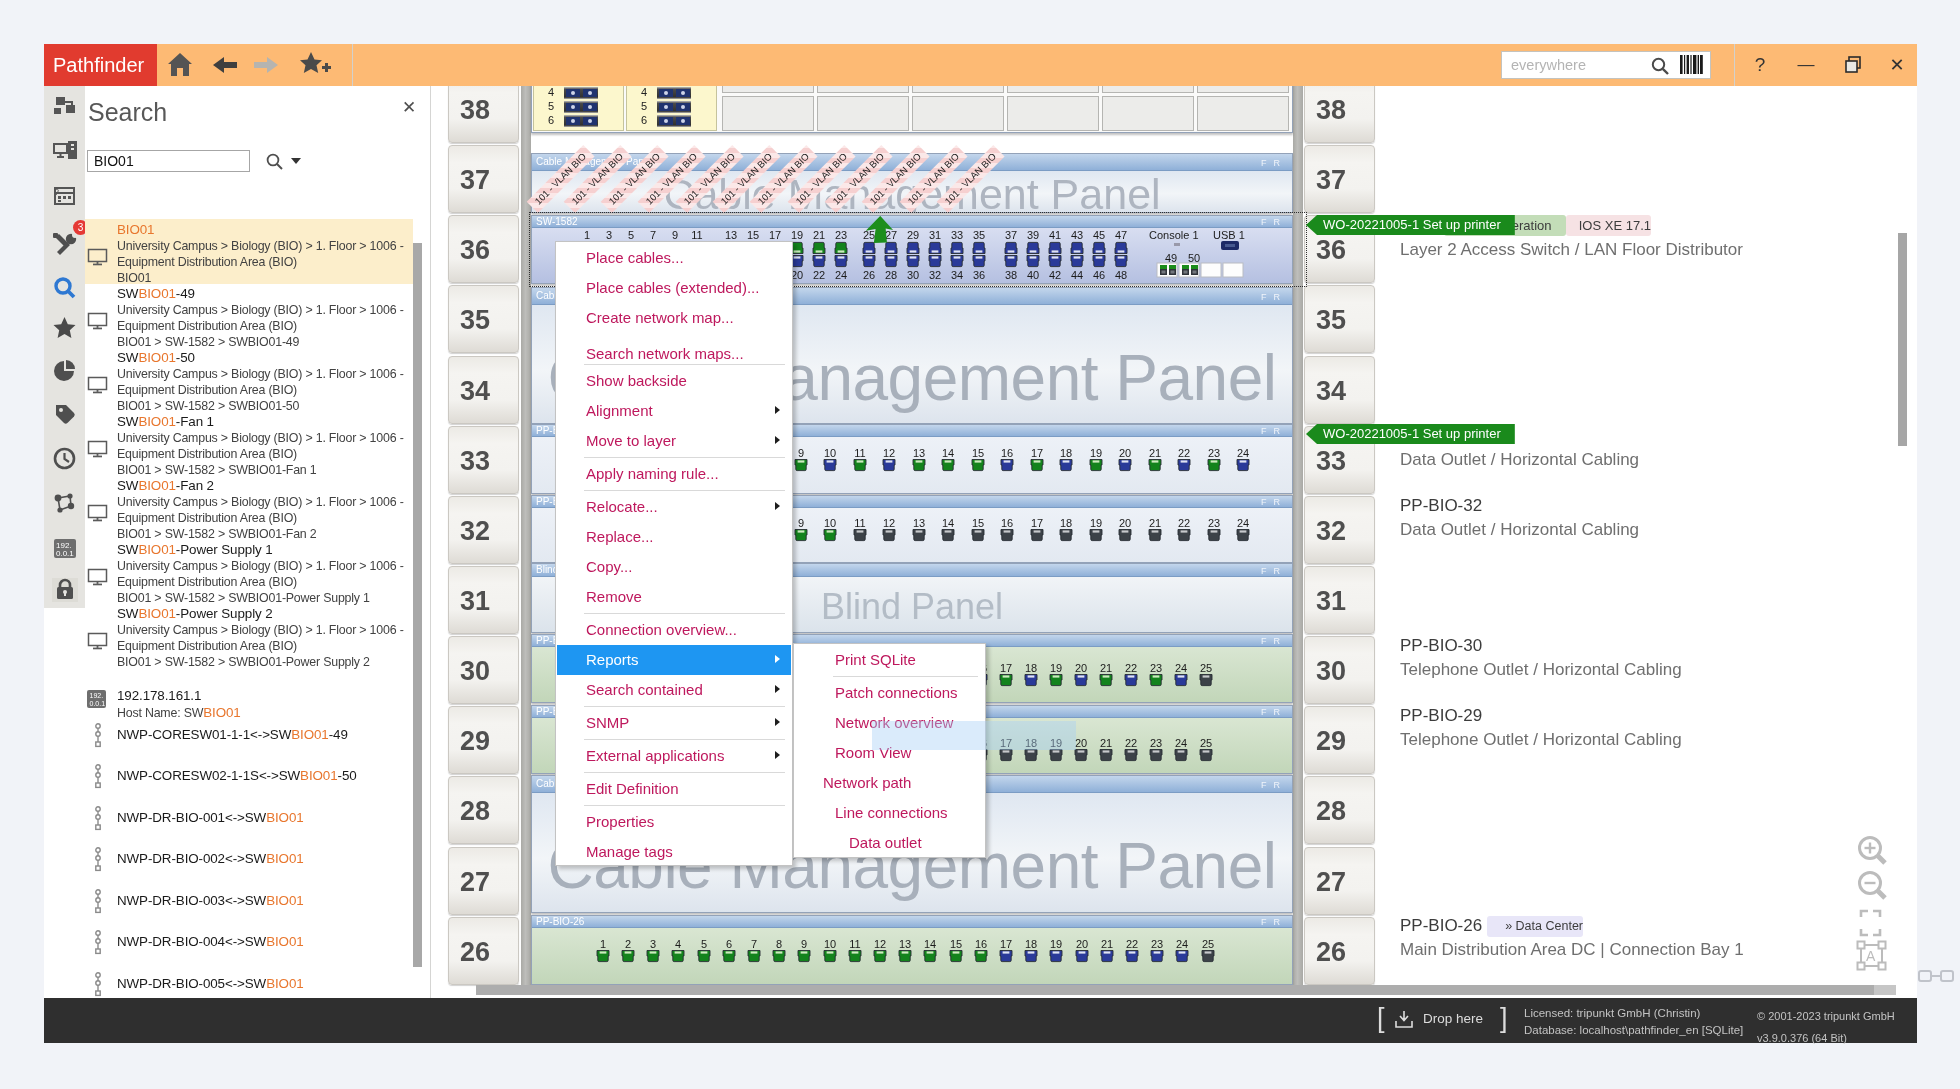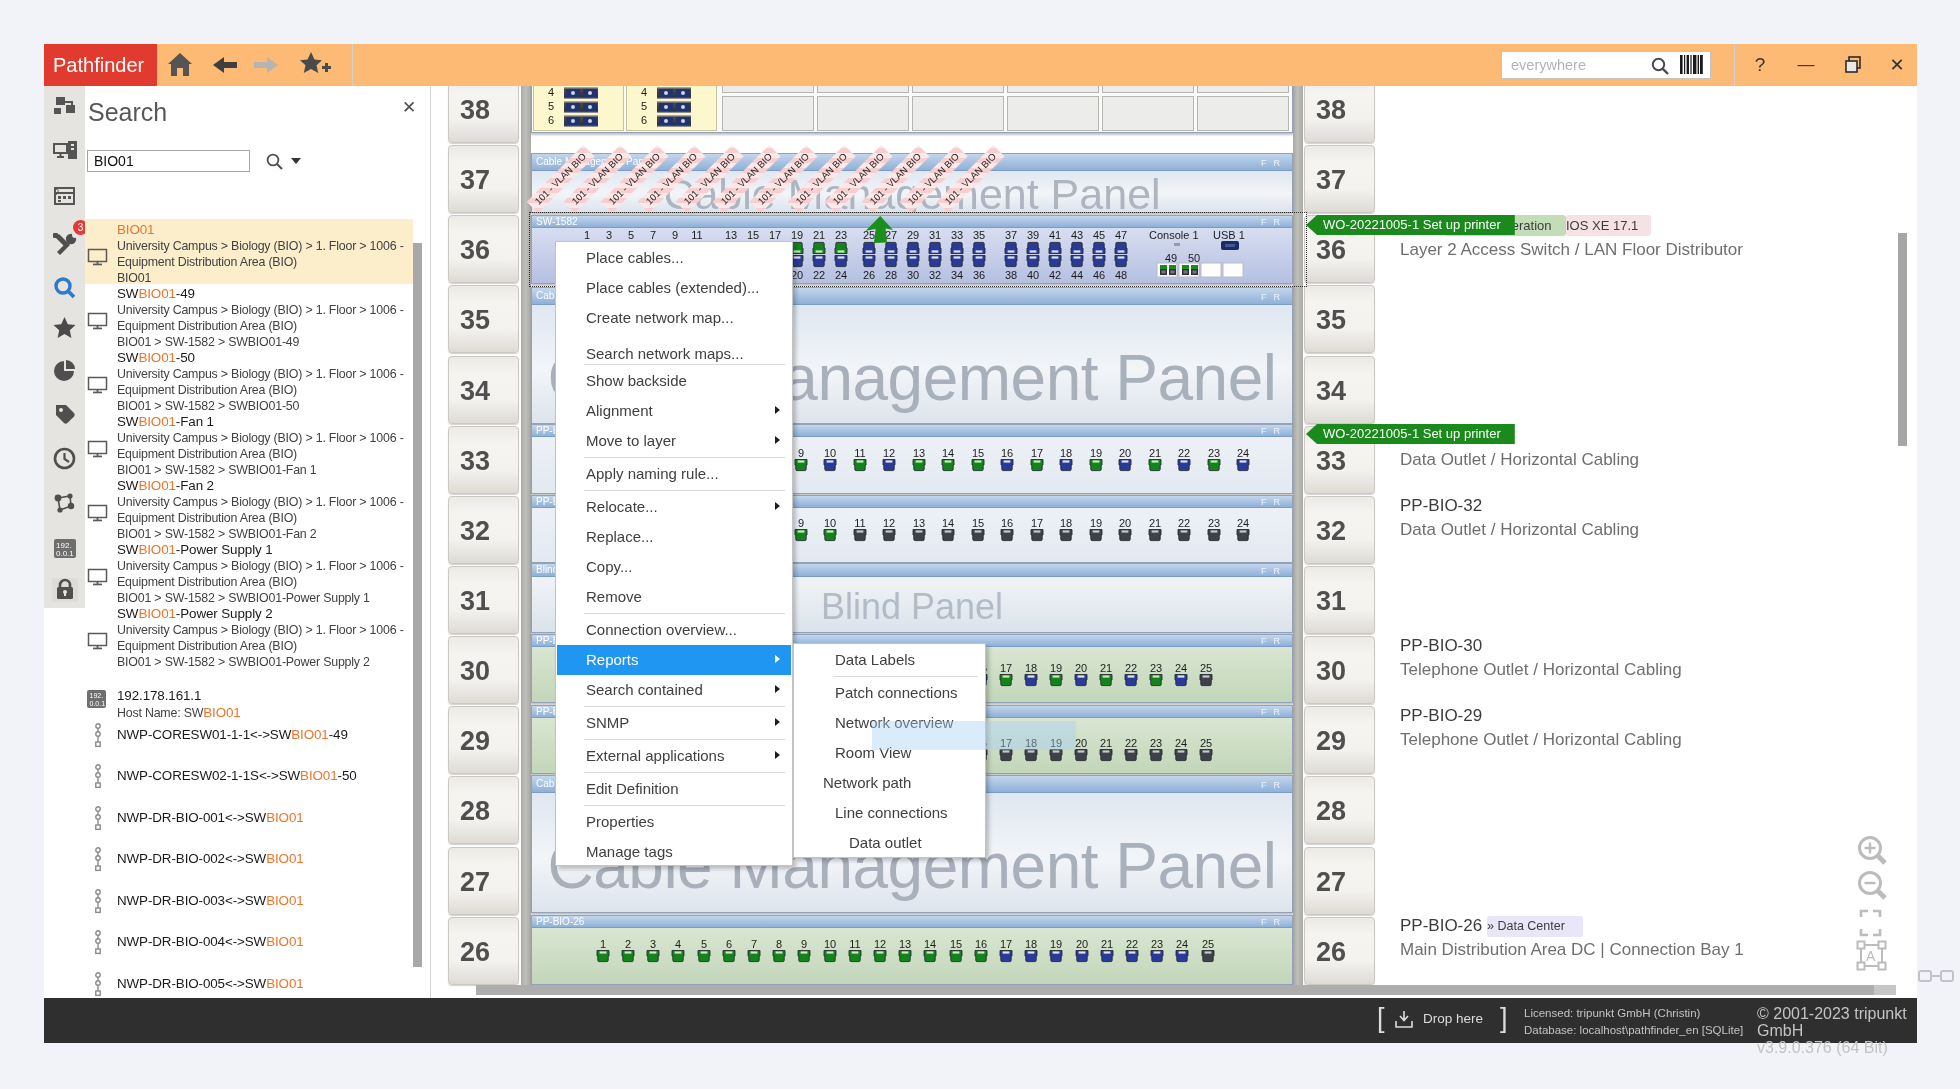--- a/index.html
+++ b/index.html
@@ -29,29 +29,29 @@
 .ncell{position:absolute;left:0;width:71px;background:linear-gradient(180deg,#eceae5 0,#f5f4f1 25%,#f3f2ef 65%,#dedbd5 100%);border:1px solid #cbc8c2;border-radius:4px;color:#4f4f4f;font-weight:bold;font-size:27px;text-align:left;padding-left:11px;box-shadow:0 1px 1px rgba(0,0,0,.18)}
 .rail{position:absolute;width:10px;background:linear-gradient(90deg,#a9a9a5,#bebebb 45%,#a9a9a5)}
 .panel{position:absolute;left:100px;width:762px;border:1px solid #93a2b8;box-shadow:0 2px 2px rgba(120,120,120,.45)}
 .ph{position:absolute;left:0;top:0;width:100%;background:linear-gradient(180deg,#c3d6ec,#8fb0d8);border-bottom:1px solid #7b9cc4;color:#fff;overflow:hidden}
 .ph .fr{position:absolute;right:5px;top:1px;font-size:9px;color:#f0f4fa;letter-spacing:7px}
 .wm{position:absolute;width:100%;text-align:center;color:#aeb6c0;white-space:nowrap}
 .psvg{position:absolute}
 .num{font-size:11px;fill:#1c1c1c}
 
 .menu{position:absolute;background:#fff;border:1px solid #c3c3c3;box-shadow:3px 3px 4px rgba(0,0,0,.22)}
-.mi{position:absolute;left:1px;width:calc(100% - 2px);font-size:15px;color:#404040;line-height:30px;padding-left:29px;white-space:nowrap}
+.mi{position:absolute;left:1px;width:calc(100% - 2px);font-size:15px;color:#be185d;line-height:30px;padding-left:29px;white-space:nowrap}
 .mi .ar{position:absolute;right:11px;top:10px;width:0;height:0;border-left:5px solid #1e1e1e;border-top:4.5px solid transparent;border-bottom:4.5px solid transparent}
 .msep{position:absolute;left:28px;right:7px;height:1px;background:#d9d9d9}
 .hl{background:#1e96f2;color:#fff}
 .hl .ar{border-left-color:#fff}
 
 .rlbl{position:absolute;font-size:17px;white-space:nowrap}
 .ribbon{position:absolute;height:20px;background:#1a8a1c;color:#fff;font-size:13px;line-height:20px;padding-left:17px;padding-right:14px;clip-path:polygon(11px 0,100% 0,100% 100%,11px 100%,0 50%)}
-.pill{position:absolute;height:21px;border-radius:3px;font-size:13px;line-height:21px;color:#3c3c3c;text-align:left}
+.pill{position:absolute;height:21px;border-radius:3px;font-size:13px;line-height:21px;color:#3c3c3c;text-align:right}
 
 #bbar{position:absolute;left:0;top:954px;width:100%;height:45px;background:#2f2f2f;color:#c9c9c9}
 .vlan{position:absolute;width:80px;height:16px;transform:rotate(-45deg);transform-origin:0 100%;background:repeating-linear-gradient(45deg,#f6d0d0 0 5px,#fbe8e8 5px 10px);font-size:9.5px;color:#1c1c1c;line-height:16px;text-align:center;white-space:nowrap}
 </style></head><body>
 <svg width="0" height="0" style="position:absolute">
     <defs>
 <g id="jack">
         <path d="M0.5,0.5 H12.5 V6 H11.7 V10.3 Q11.7,11.6 10.4,11.6 H2.6 Q1.3,11.6 1.3,10.3 V6 H0.5 Z" stroke="#272c33" stroke-width="0.9" fill="var(--c)"></path>
         <rect x="3.1" y="1.4" width="6.8" height="2.2" fill="var(--s)"></rect>
       </g>
@@ -907,21 +907,21 @@
 <div class="mi" style="top:466px;height:30px">SNMP<span class="ar"></span></div>
 <div class="msep" style="top:497px"></div>
 <div class="mi" style="top:499px;height:30px">External applications<span class="ar"></span></div>
 <div class="msep" style="top:530px"></div>
 <div class="mi" style="top:532px;height:30px">Edit Definition</div>
 <div class="msep" style="top:563px"></div>
 <div class="mi" style="top:565px;height:30px">Properties</div>
 <div class="mi" style="top:595px;height:30px">Manage tags</div>
 </div>
 <div class="menu" style="left:793px;top:643px;width:193px;height:215px">
-<div class="mi" style="top:1px;height:30px;padding-left:40px">Data Labels</div>
+<div class="mi" style="top:1px;height:30px;padding-left:40px">Print SQLite</div>
 <div class="msep" style="top:32px;left:39px"></div>
 <div class="mi" style="top:34px;height:30px;padding-left:40px">Patch connections</div>
 <div class="mi" style="top:64px;height:30px;padding-left:40px">Network overview</div>
 <div class="mi" style="top:94px;height:30px;padding-left:40px">Room View</div>
 <div class="mi" style="top:124px;height:30px;padding-left:28px">Network path</div>
 <div class="mi" style="top:154px;height:30px;padding-left:40px">Line connections</div>
 <div class="mi" style="top:184px;height:30px;padding-left:54px">Data outlet</div>
 </div>
 <div class="abs" style="left:872px;top:721px;width:204px;height:29px;background:rgba(168,208,245,.42)"></div>
 <div id="app2" style="position:absolute;left:44px;top:44px;width:1873px;height:999px;pointer-events:none">
@@ -929,19 +929,19 @@
 <div class="abs" style="left:1333px;top:8px;width:160px;color:#dcdcdc">
         <span style="font-size:27px;font-weight:300;position:absolute;top:-3px;left:0">[</span>
         <svg style="position:absolute;left:16px;top:3px" width="22" height="22" viewBox="0 0 22 22" fill="none" stroke="#dcdcdc" stroke-width="1.6">
           <path d="M11 2 v9 m-4 -4 l4 4.5 l4 -4.5"></path>
           <path d="M3 12 v6 h16 v-6"></path>
         </svg>
         <span style="position:absolute;left:46px;top:5px;font-size:13.5px">Drop here</span>
         <span style="font-size:27px;font-weight:300;position:absolute;top:-3px;left:123px">]</span>
       </div>
 <div class="abs" style="left:1480px;top:7px;font-size:11.5px;color:#c3c3c3;line-height:17px">Licensed: tripunkt GmbH (Christin)<br>Database: localhost\pathfinder_en [SQLite]</div>
-<div class="abs" style="left:1713px;top:7px;font-size:16px;color:#c3c3c3;line-height:17px">© 2001-2023 tripunkt GmbH<br>v3.9.0.376 (64 Bit)</div>
+<div class="abs" style="left:1713px;top:7px;font-size:11px;color:#c3c3c3;line-height:22px">© 2001-2023 tripunkt GmbH<br>v3.9.0.376 (64 Bit)</div>
 </div>
 </div>
 <svg class="abs" style="left:1917px;top:966px" width="40" height="22" viewBox="0 0 40 22" fill="none" stroke="#c0c3ca" stroke-width="2">
     <rect x="2" y="5" width="12" height="10" rx="2"></rect>
     <rect x="24" y="5" width="12" height="10" rx="2"></rect>
     <line x1="14" y1="10" x2="24" y2="10"></line>
   </svg>
 </body></html>

